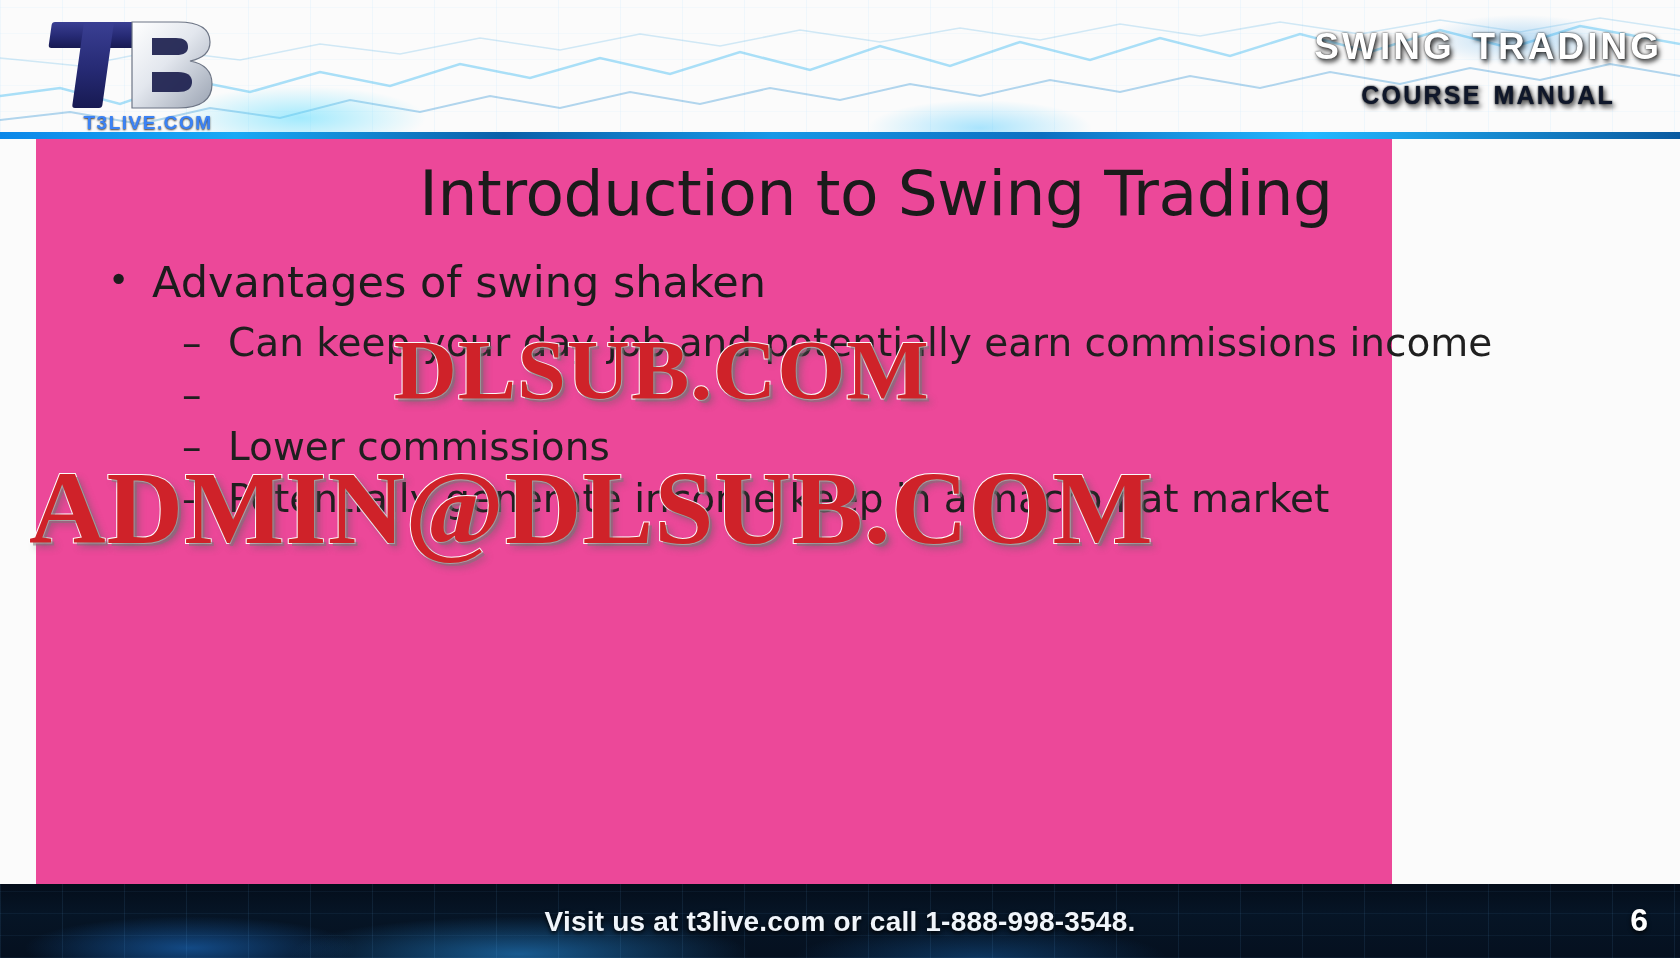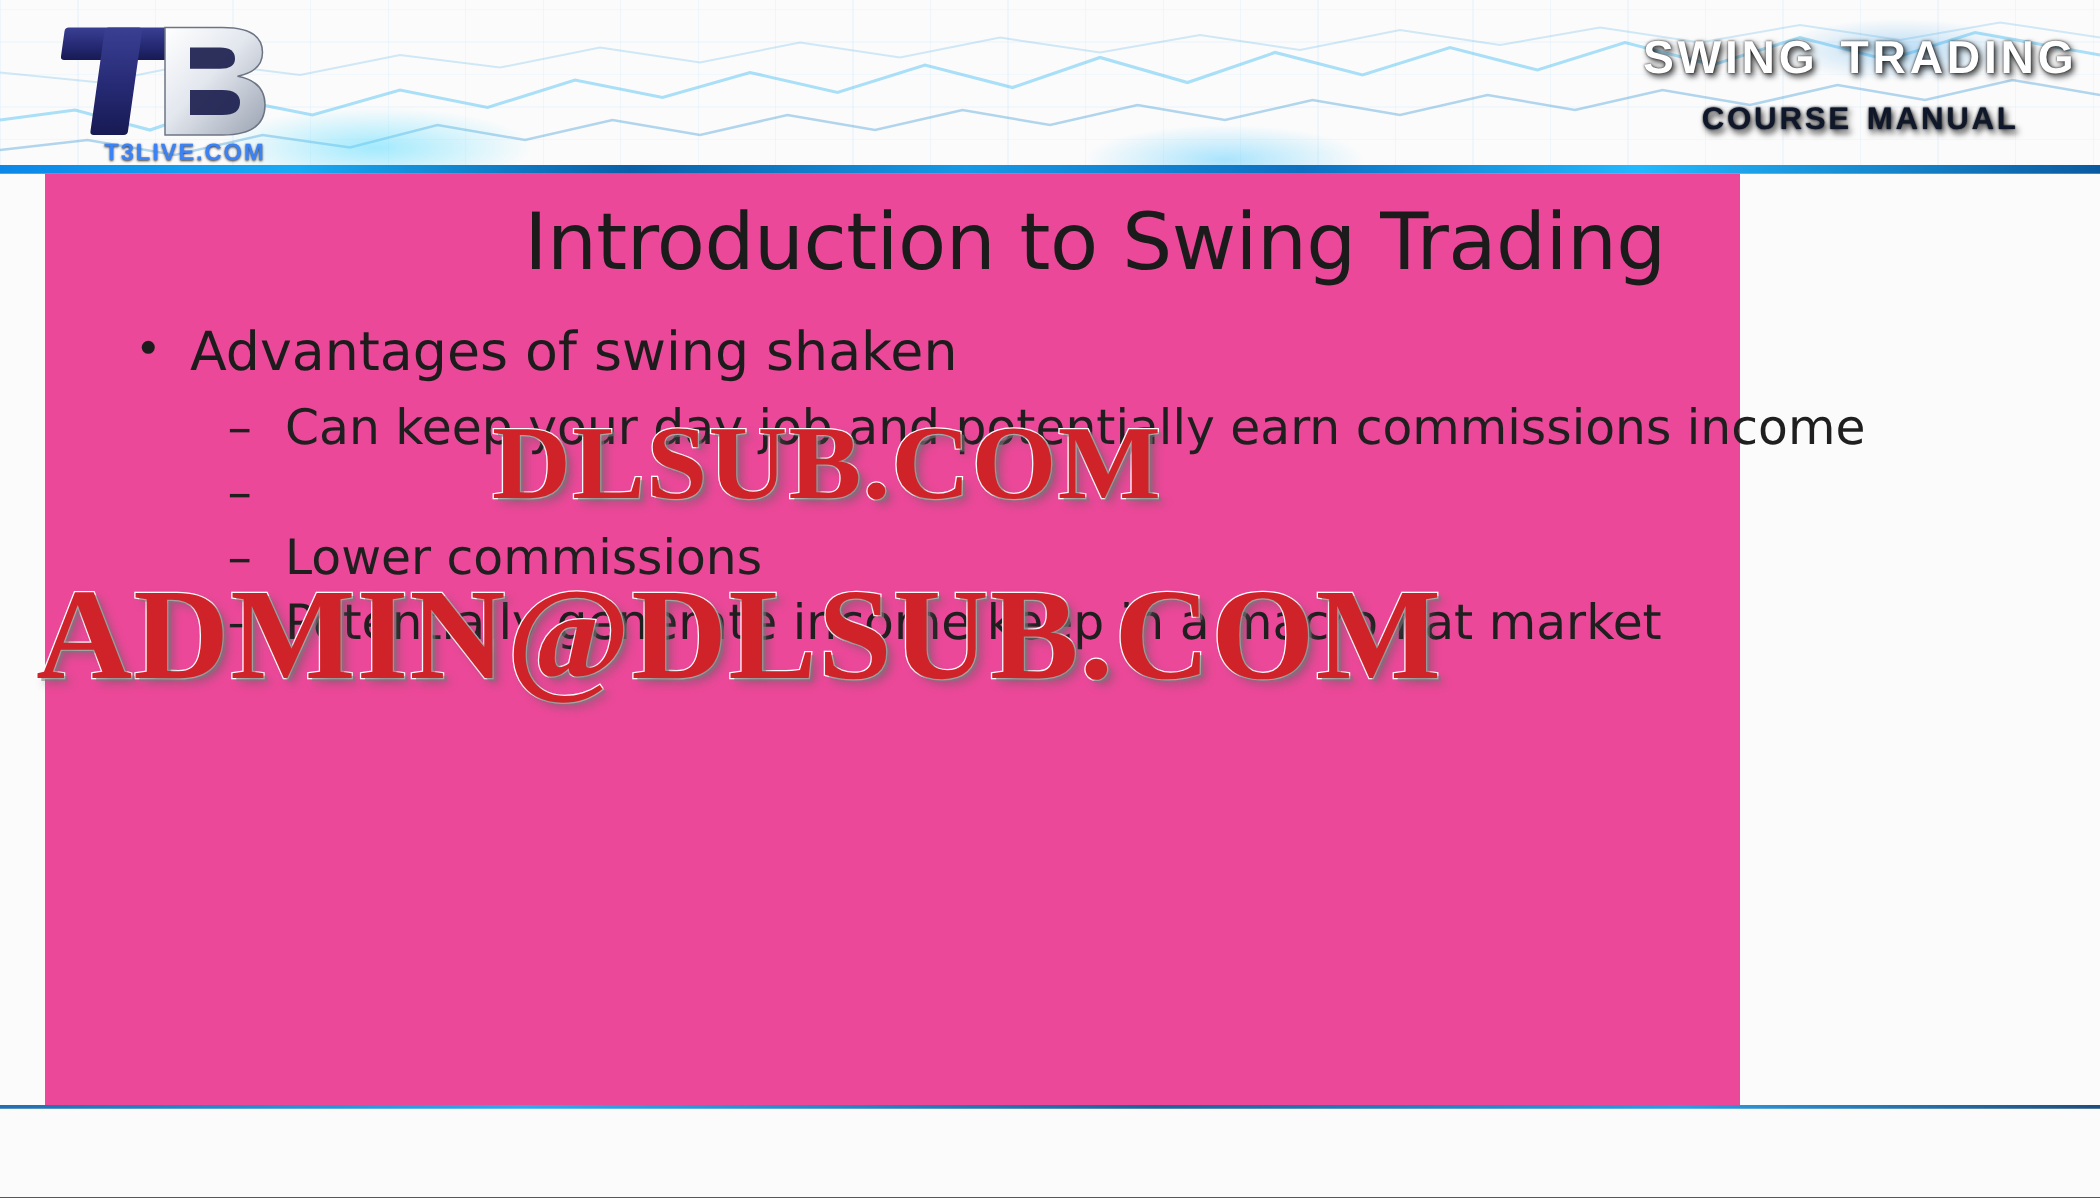--- a/index.html
+++ b/index.html
@@ -307,14 +307,19 @@
         <span class="txt">Potentially generate income keep in a macro flat market</span>
       </div>
 
     </div>
   </div>
 
   <div class="wm wm-1">DLSUB.COM</div>
   <div class="wm wm-2">ADMIN@DLSUB.COM</div>
 
   <div class="footer-edge"></div>
+  <div class="footer">
+    <div class="footer-grid"></div>
+    <div class="footer-text">Visit us at t3live.com or call 1-888-998-3548.</div>
+    <div class="page-num">6</div>
+  </div>
 
 </div>
 
 </body></html>

